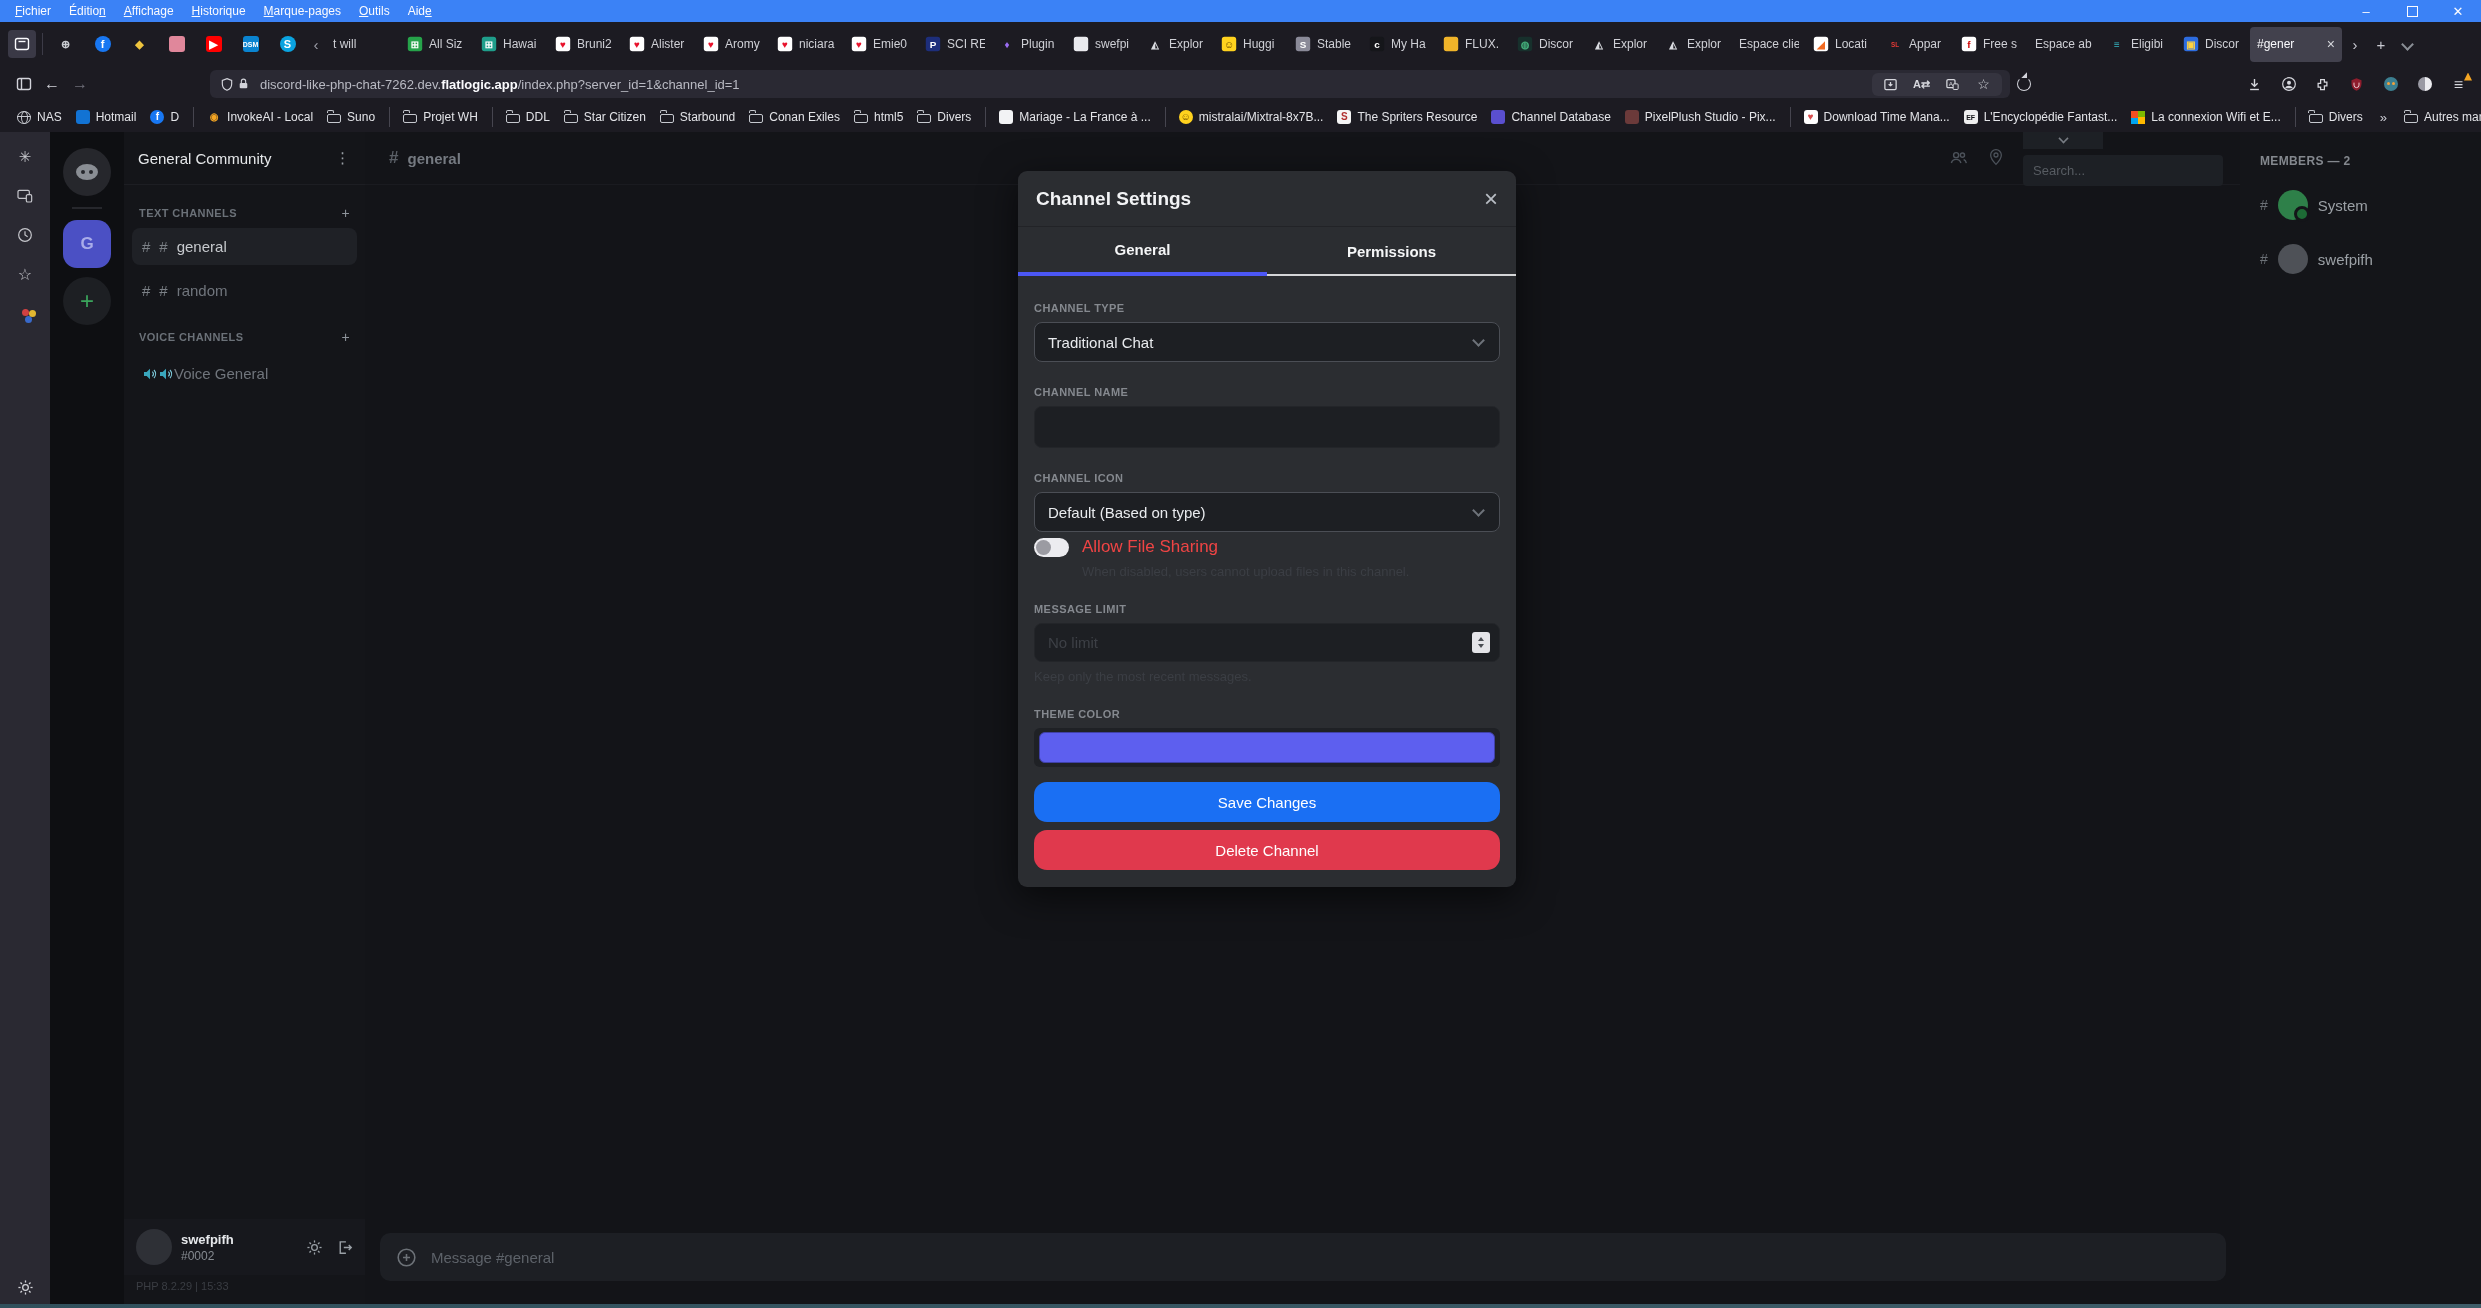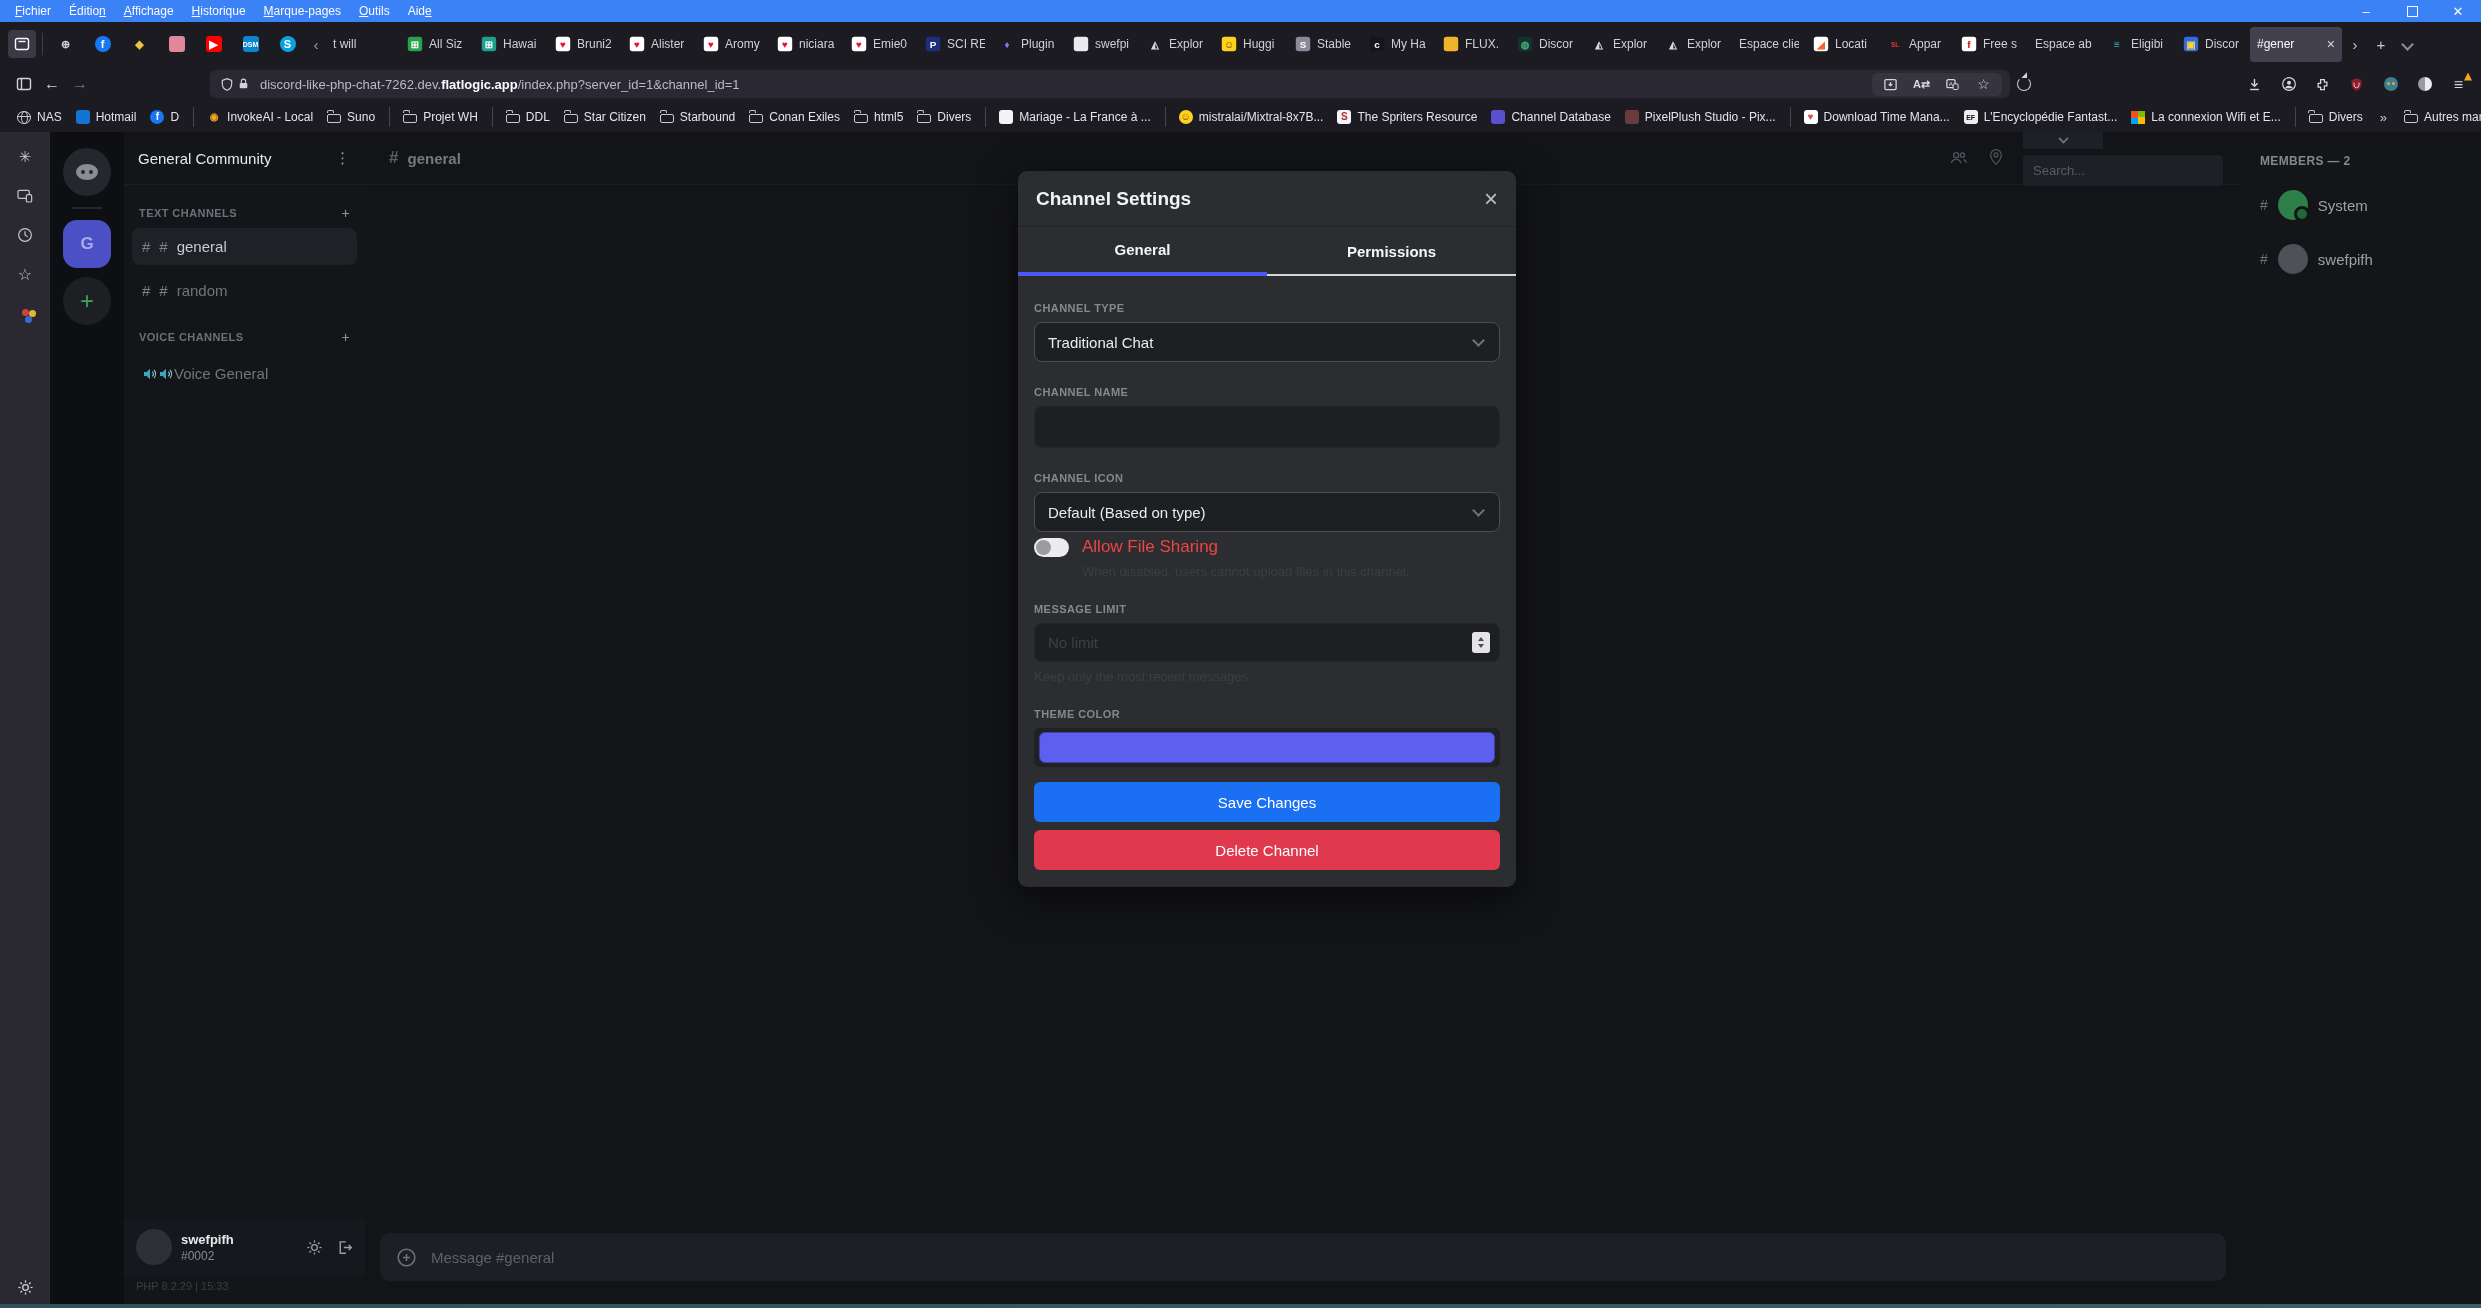--- a/index.html
+++ b/index.html
@@ -119,21 +119,21 @@
   .fhelp{margin-top:7px;font-size:13px;color:#3b3e44}
   .fhelp.indent{margin-left:48px}
   .limitwrap{position:relative;margin-top:8px}
   .limitinput{height:39px;width:100%;background:#1d1f23;border:1px solid #232529;border-radius:8px;box-sizing:border-box;color:#e9ebee;font-size:15px;padding:0 13px;font-family:"Liberation Sans",sans-serif}
   .limitinput::placeholder{color:#3d4046}
   .spinner{position:absolute;right:10px;top:9px;width:18px;height:21px;background:#e4e4e8;border-radius:3px;display:flex;flex-direction:column;align-items:center;justify-content:center;gap:3px}
   .tri-up{width:0;height:0;border:3.5px solid transparent;border-bottom:4.5px solid #4a4d53;margin-top:-2px}
   .tri-dn{width:0;height:0;border:3.5px solid transparent;border-top:4.5px solid #4a4d53;margin-bottom:-2px}
   .colorwell{margin-top:8px;background:#1f2125;border-radius:6px;padding:4px 5px}
   .swatch{height:29px;border-radius:6px;border:1.5px solid #4041a8}
-  .mbtn{margin-top:8px;height:40px;border-radius:6px;display:grid;place-items:center;font-size:15px;color:#fff}
+  .mbtn{margin-top:8px;height:40px;border-radius:13px;display:grid;place-items:center;font-size:15px;color:#fff}
   .mbtn.save{margin-top:15px}
   .mbtn.clear{color:#1a1d21}
   svg{display:block}
 </style>
 </head>
 <body>
 
 <div class="titlebar">
   <div class="menus">
 

